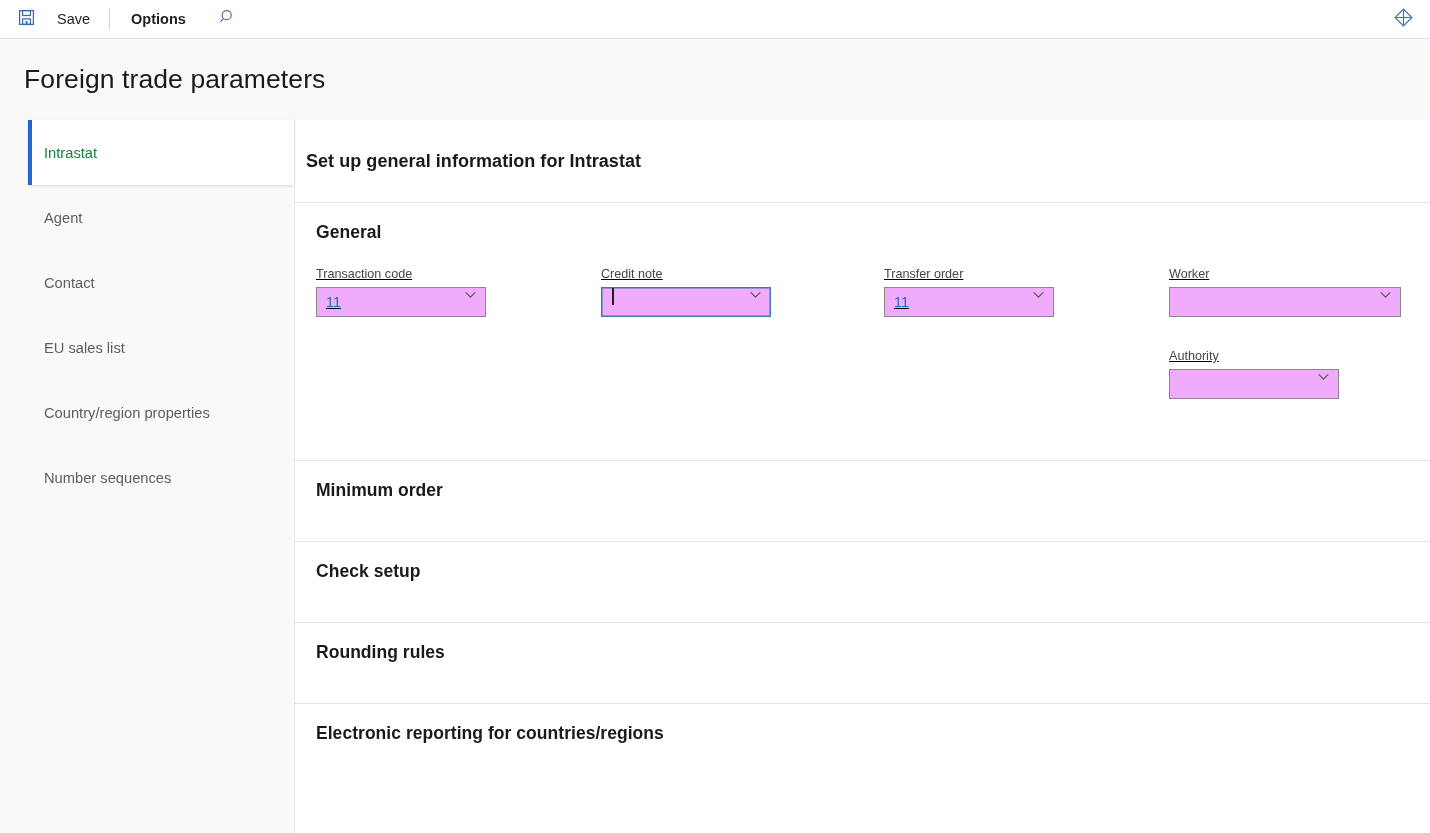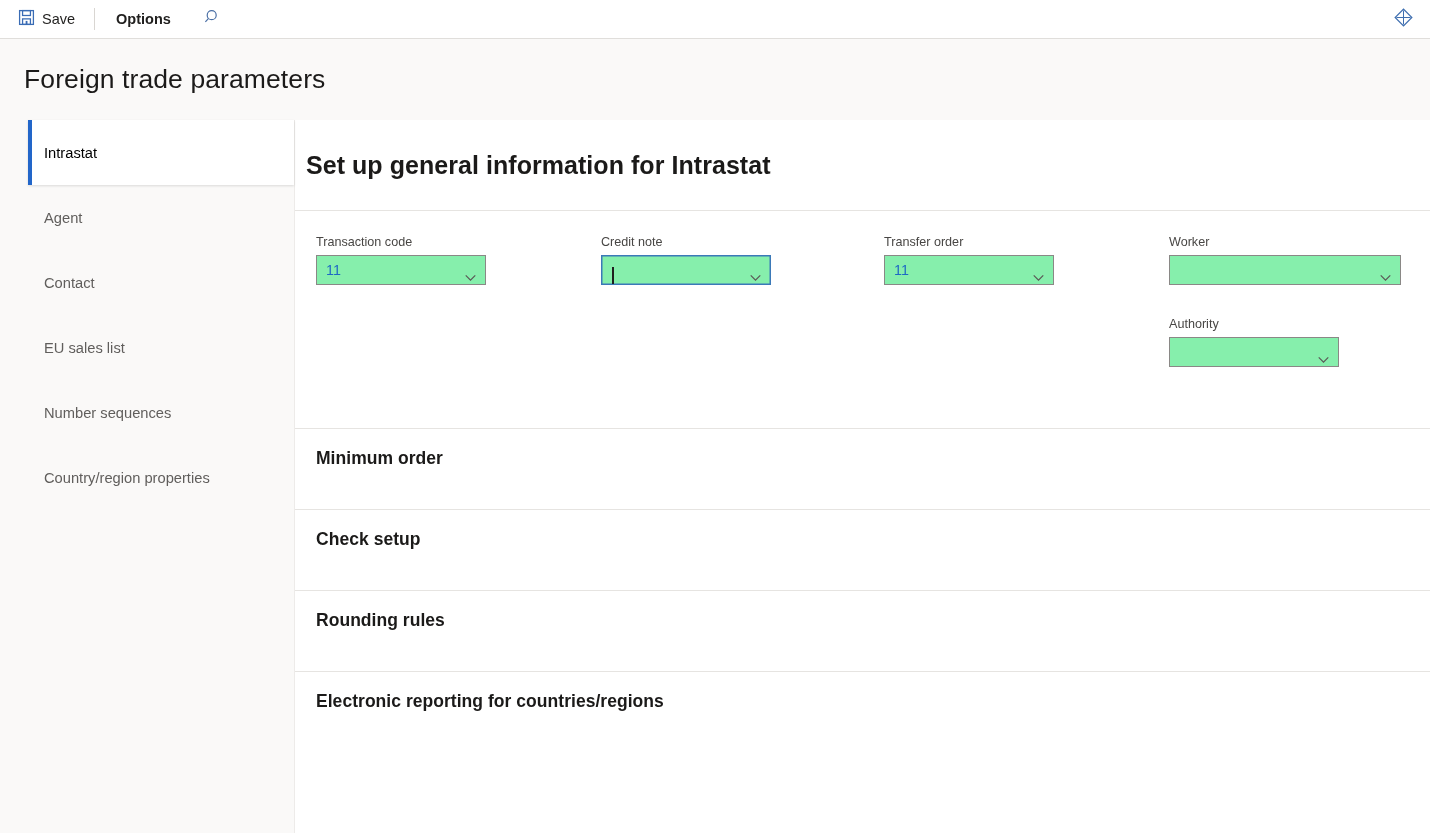--- a/index.html
+++ b/index.html
@@ -19,21 +19,21 @@
     background: #ffffff;
     border-bottom: 1px solid #e0dedb;
     display: flex;
     align-items: center;
     padding: 0 0 0 8px;
   }
   .tb-group { display: flex; align-items: center; height: 100%; }
   .tb-btn {
     display: flex;
     align-items: center;
-    gap: 7px;
+    gap: 22px;
     height: 31px;
     padding: 0 10px;
     cursor: pointer;
     color: #201f1e;
     font-size: 14.5px;
     white-space: nowrap;
     justify-content: space-between;
   }
   .tb-sep {
     width: 1px;
@@ -101,21 +101,21 @@
     height: 65px;
     display: flex;
     align-items: center;
     padding-left: 44px;
     font-size: 14.7px;
     color: #605e5c;
     cursor: pointer;
   }
   .side-item.selected {
     background: #ffffff;
-    color: #000000;
+    color: #15803d;
     margin-left: 28px;
     padding-left: 16px;
     box-shadow: 0 1.2px 2.4px rgba(0,0,0,0.13);
     z-index: 2;
   }
   .side-item.selected::before {
     content: "";
     position: absolute;
     left: 0; top: 0;
     width: 4px;
@@ -123,21 +123,21 @@
     background: #2266c9;
   }
 
   
   .main {
     flex: 1 1 auto;
     background: #ffffff;
     overflow: hidden;
   }
   .main-title {
-    font-size: 25px;
+    font-size: 18px;
     font-weight: 600;
     color: #1b1a19;
     padding: 31px 0 0 11px;
     letter-spacing: 0.05px;
   }
   .section {
     border-top: 1px solid #e6e4e1;
     margin-top: 21px;
     padding-left: 11px;
   }
@@ -150,38 +150,38 @@
     cursor: pointer;
     letter-spacing: 0.04px;
   }
   .section.collapsed { }
   .section.collapsed .section-head { padding-bottom: 19px; }
 
   .fields-row {
     display: flex;
     padding: 23px 0 40px 10px;
   }
-  .fcol { position: relative; }
+  .fcol { position: relative; text-decoration: underline; }
   .fcol.c1 { width: 285px; }
   .fcol.c2 { width: 283px; }
   .fcol.c3 { width: 285px; }
   .fcol.c4 { width: 260px; }
 
   .field-label {
     font-size: 12.6px;
     color: #484644;
     margin-bottom: 5px;
     line-height: 16px;
   }
   .field-box {
     height: 30px;
     border: 1px solid #8a8886;
-    background: #86efac;
-    display: flex;
-    align-items: flex-end;
+    background: #f0abfc;
+    display: flex;
+    align-items: flex-start;
     padding: 0 4px 0 9px;
     cursor: text;
   }
   .field-box.focused {
     border: 1px solid #3b79b8;
     box-shadow: inset 0 0 0 0.5px #3b79b8;
   }
   .field-value {
     flex: 1 1 auto;
     font-size: 14.3px;
@@ -275,32 +275,33 @@
     <div class="side-item">
       <span>Agent</span>
     </div>
     <div class="side-item">
       <span>Contact</span>
     </div>
     <div class="side-item">
       <span>EU sales list</span>
     </div>
     <div class="side-item">
+      <span>Country/region properties</span>
+    </div>
+    <div class="side-item">
       <span>Number sequences</span>
     </div>
-    <div class="side-item">
-      <span>Country/region properties</span>
-    </div>
   </div>
 
   <div class="main">
 
     <div class="main-title">Set up general information for Intrastat</div>
 
     <div class="section first">
+      <div class="section-head">General</div>
 
       <div class="fields-row">
 
         <div class="fcol c1">
           <div class="field-label">Transaction code</div>
           <div class="field-box w-trans">
             <div class="field-value">11</div>
             <div class="chevron">
               <svg width="13" height="13" viewBox="0 0 12 12">
                 <polyline points="1.6,4 6,8.4 10.4,4" fill="none" stroke="#5a5856" stroke-width="1.1"></polyline>

